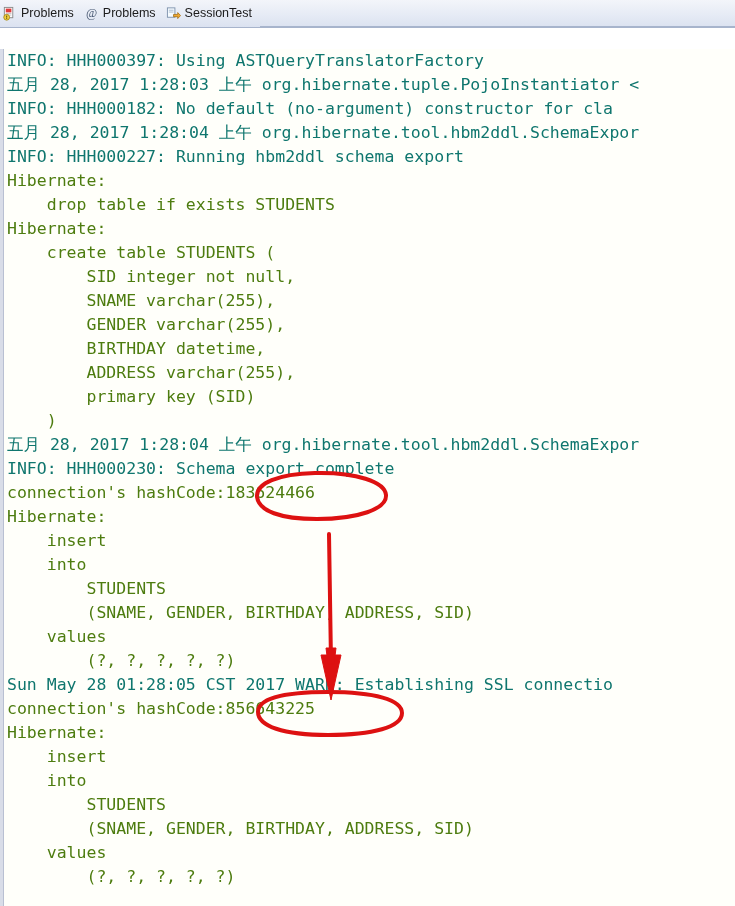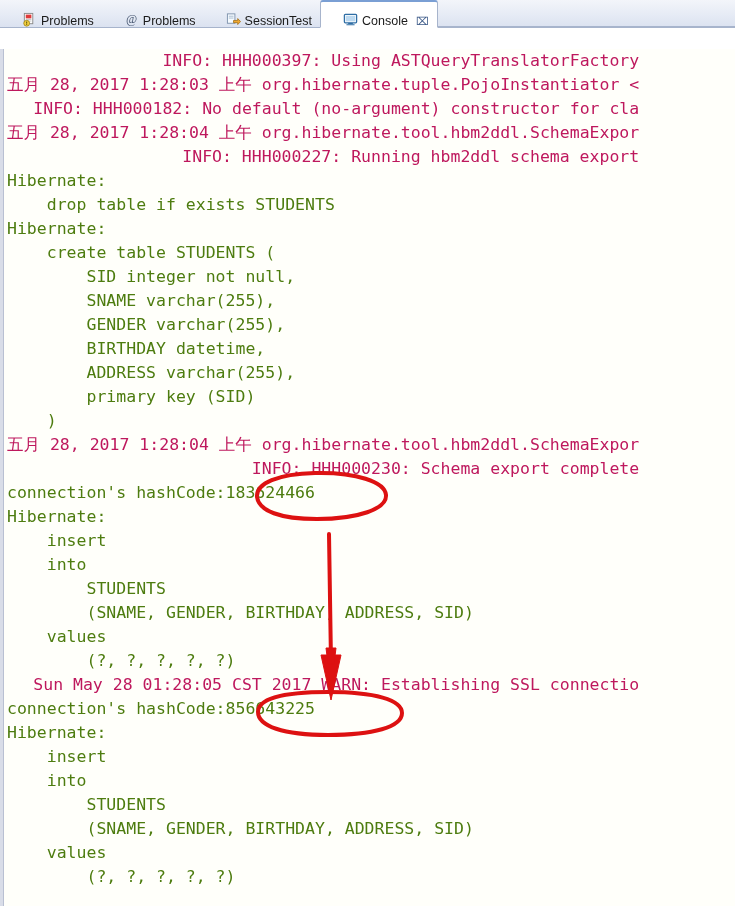--- a/index.html
+++ b/index.html
@@ -12,22 +12,22 @@
   #root{position:relative;width:735px;height:906px;}
 
   
   .tabbar{
     position:absolute;left:0;top:0;width:735px;height:27px;
     background:linear-gradient(to bottom,#f3f5fa 0%,#e6ebf5 55%,#dbe2f0 100%);
     border-bottom:1px solid #a7b4cc;
     display:flex;align-items:stretch;
   }
   .tab{
-    display:flex;align-items:flex-end;gap:4px;
-    padding:0 8px 0 22px;
+    display:flex;align-items:center;gap:4px;
+    padding:0 8px 0 2px;
     font-size:12.5px;color:#1b1b1b;
     white-space:nowrap;position:relative;
   }
   .tab .lbl{line-height:1;}
   .tab.active{
     background:#ffffff;
     border:1px solid #a7b4cc;
     border-bottom:1px solid #ffffff;
     border-top:2px solid #7a9fd4;
     border-radius:3px 3px 0 0;
@@ -64,21 +64,21 @@
   }
   .lines{
     position:absolute;left:4px;top:0;
     font-family:"DejaVu Sans Mono","Liberation Mono",monospace;
     font-size:16.5px;
     line-height:24px;
     white-space:pre;
     letter-spacing:0px;
   }
   .ln{height:24px;white-space:pre;overflow:visible;}
-  .red{color:#be185d;text-align:right;}
+  .red{color:#0f766e;}
   .blk{color:#4d7c0f;}
 
   
   .anno{position:absolute;left:0;top:0;width:735px;height:906px;pointer-events:none;}
 </style>
 </head>
 <body>
 
 <div id="root">
 
@@ -113,32 +113,20 @@
         <svg viewBox="0 0 16 16" width="15" height="15">
           <rect x="1.5" y="2" width="8" height="10" fill="#f6fbff" stroke="#7f93ad" stroke-width="1"></rect>
           <rect x="3" y="4" width="5" height="0.9" fill="#9fb4c9"></rect>
           <rect x="3" y="6" width="5" height="0.9" fill="#9fb4c9"></rect>
           <path d="M8 9 h4.5 v-2 l3 3.2 -3 3.2 v-2 H8 z" fill="#f0a830" stroke="#a06b10" stroke-width="0.8"></path>
         </svg>
       </span>
       <span class="lbl">SessionTest</span>
     </div>
 
-    <div class="tab active">
-      <span class="tabicon">
-        <svg viewBox="0 0 16 16" width="15" height="15">
-          <rect x="1.5" y="2.5" width="13" height="9" rx="1" fill="#ffffff" stroke="#2f6ea5" stroke-width="1.4"></rect>
-          <rect x="3" y="4" width="10" height="6" fill="#bcd9f0"></rect>
-          <rect x="5.5" y="11.6" width="5" height="1.4" fill="#2f6ea5"></rect>
-          <rect x="3.5" y="13" width="9" height="1.2" rx="0.6" fill="#2f6ea5"></rect>
-        </svg>
-      </span>
-      <span class="lbl">Console</span>
-      <span class="close">⌧</span>
-    </div>
 
     <div class="tabrest"></div>
   </div>
 
 
   <div class="console">
     <div class="gutterline"></div>
     <div class="lines" id="console-lines"><div class="ln red">INFO: HHH000397: Using ASTQueryTranslatorFactory</div><div class="ln red">五月 28, 2017 1:28:03 上午 org.hibernate.tuple.PojoInstantiator &lt;</div><div class="ln red">INFO: HHH000182: No default (no-argument) constructor for cla</div><div class="ln red">五月 28, 2017 1:28:04 上午 org.hibernate.tool.hbm2ddl.SchemaExpor</div><div class="ln red">INFO: HHH000227: Running hbm2ddl schema export</div><div class="ln blk">Hibernate: </div><div class="ln blk">    drop table if exists STUDENTS</div><div class="ln blk">Hibernate: </div><div class="ln blk">    create table STUDENTS (</div><div class="ln blk">        SID integer not null,</div><div class="ln blk">        SNAME varchar(255),</div><div class="ln blk">        GENDER varchar(255),</div><div class="ln blk">        BIRTHDAY datetime,</div><div class="ln blk">        ADDRESS varchar(255),</div><div class="ln blk">        primary key (SID)</div><div class="ln blk">    )</div><div class="ln red">五月 28, 2017 1:28:04 上午 org.hibernate.tool.hbm2ddl.SchemaExpor</div><div class="ln red">INFO: HHH000230: Schema export complete</div><div class="ln blk">connection's hashCode:183624466</div><div class="ln blk">Hibernate: </div><div class="ln blk">    insert </div><div class="ln blk">    into</div><div class="ln blk">        STUDENTS</div><div class="ln blk">        (SNAME, GENDER, BIRTHDAY, ADDRESS, SID) </div><div class="ln blk">    values</div><div class="ln blk">        (?, ?, ?, ?, ?)</div><div class="ln red">Sun May 28 01:28:05 CST 2017 WARN: Establishing SSL connectio</div><div class="ln blk">connection's hashCode:856643225</div><div class="ln blk">Hibernate: </div><div class="ln blk">    insert </div><div class="ln blk">    into</div><div class="ln blk">        STUDENTS</div><div class="ln blk">        (SNAME, GENDER, BIRTHDAY, ADDRESS, SID) </div><div class="ln blk">    values</div><div class="ln blk">        (?, ?, ?, ?, ?)</div></div>
   </div>
 

